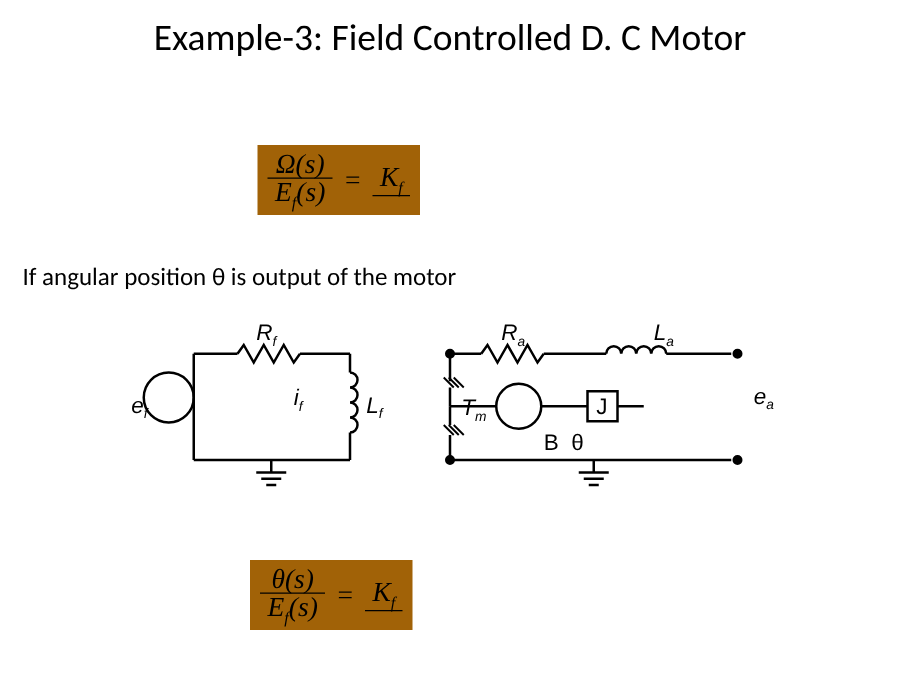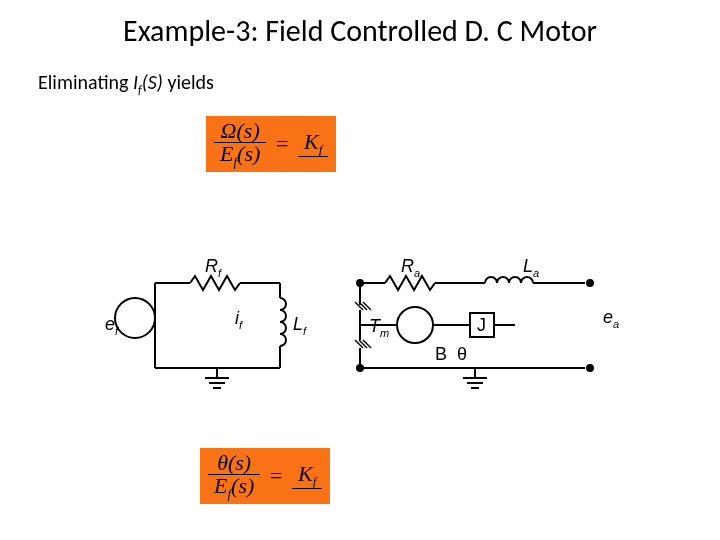--- a/index.html
+++ b/index.html
@@ -1,53 +1,51 @@
 <!DOCTYPE html>
 <html><head>
 <meta charset="utf-8">
 <style>
   html,body{margin:0;padding:0;width:720px;height:540px;background:#fff;font-family:Calibri,Arial,sans-serif;color:#000}
   .slide{position:relative;width:720px;height:540px}
   .title{position:absolute;top:12px;left:0;right:0;text-align:center;font-size:30px}
   .line1{position:absolute;top:70px;left:38px;font-size:20px}
   .ital{font-style:italic}
   .subi{font-size:12px;vertical-align:sub;font-style:italic}
-  .formula-box{position:absolute;background:#f97316;display:inline-block;padding:4px 8px;line-height:1}
+  .formula-box{position:absolute;background:#a16207;display:inline-block;padding:4px 8px;line-height:1}
   .frac{display:inline-block;text-align:center;vertical-align:middle;font-size:22px;font-family:'Times New Roman',serif}
   .frac .num{display:block;border-bottom:1.5px solid #000;padding:0 6px}
   .frac .den{display:block;padding:0 6px}
   .eq{font-size:22px;font-family:'Times New Roman',serif;vertical-align:middle;margin:0 6px}
   .fsub{font-size:13px;font-style:italic;vertical-align:sub}
   .line2{position:absolute;top:210px;left:18px;font-size:20px}
   .circuit{position:absolute;top:258px;left:105px;width:530px;height:135px}
   .lbl{position:absolute;font-size:18px;font-style:italic;font-family:Liberation Sans, sans-serif}
   .lblsub{font-size:11px;font-style:italic;vertical-align:sub}
 </style>
 </head>
 <body>
 
 <div class="slide">
 
   <div class="title">Example-3: Field Controlled D. C Motor</div>
 
-  <div class="line1">
-    <span>Eliminating </span><span class="ital">I</span><span class="subi">f</span><span class="ital">(S)</span><span> yields</span>
-  </div>
 
   <div class="formula-box" style="top:116px;left:206px">
     <span class="frac">
       <span class="num"><span class="ital">Ω(s)</span></span>
       <span class="den"><span class="ital">E</span><span class="fsub">f</span><span class="ital">(s)</span></span>
     </span>
     <span class="eq">=</span>
     <span class="frac">
       <span class="num"><span class="ital">K</span><span class="fsub">f</span></span>
     </span>
   </div>
 
+  <div class="line2">If angular position θ is output of the motor</div>
 
   <div class="circuit">
     <svg width="530" height="135">
       <g stroke="#000" stroke-width="2" fill="none">
 
         <circle cx="30" cy="60" r="20"></circle>
         <line x1="50" y1="60" x2="50" y2="25"></line>
         <line x1="50" y1="25" x2="85" y2="25"></line>
 
         <polyline points="85,25 90,18 98,32 106,18 114,32 122,18 130,32 135,25"></polyline>

